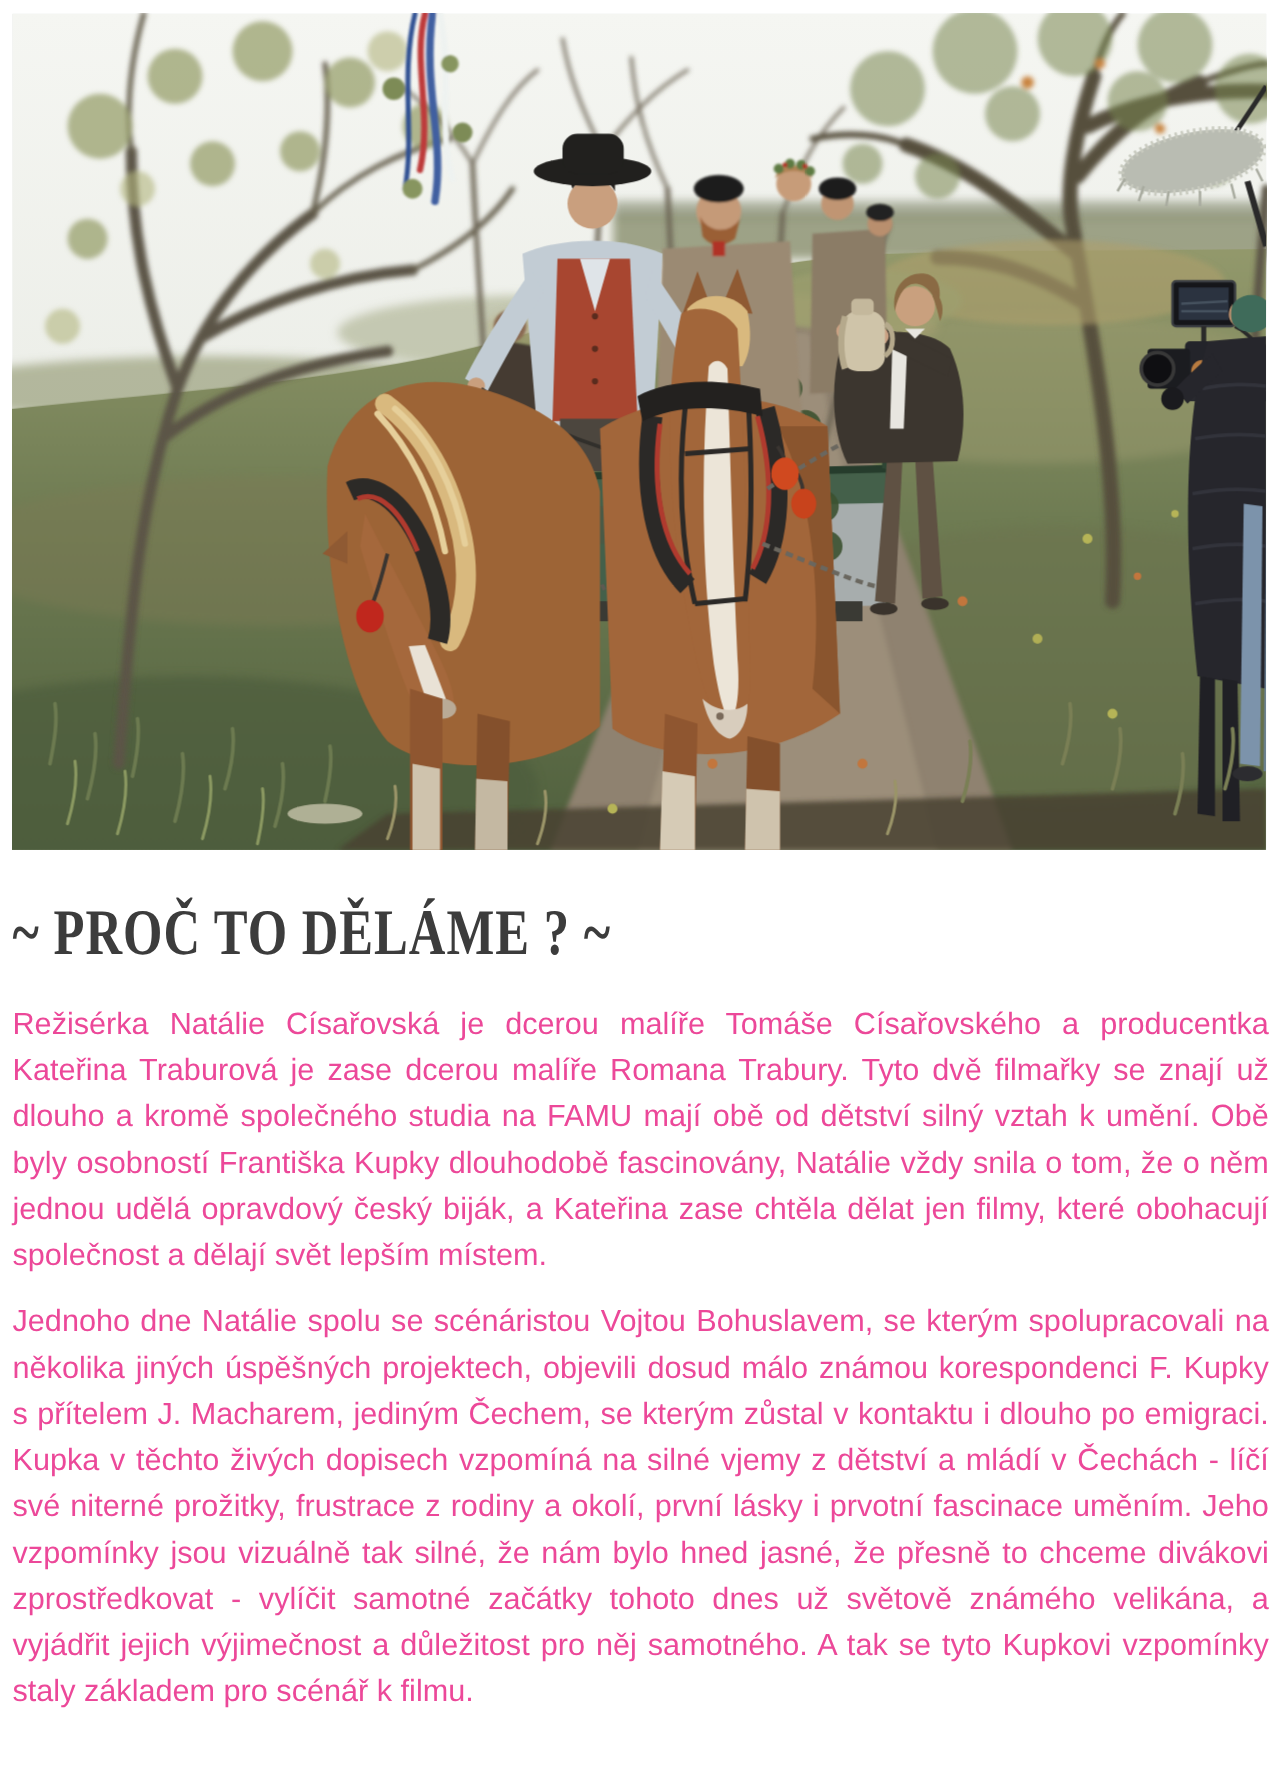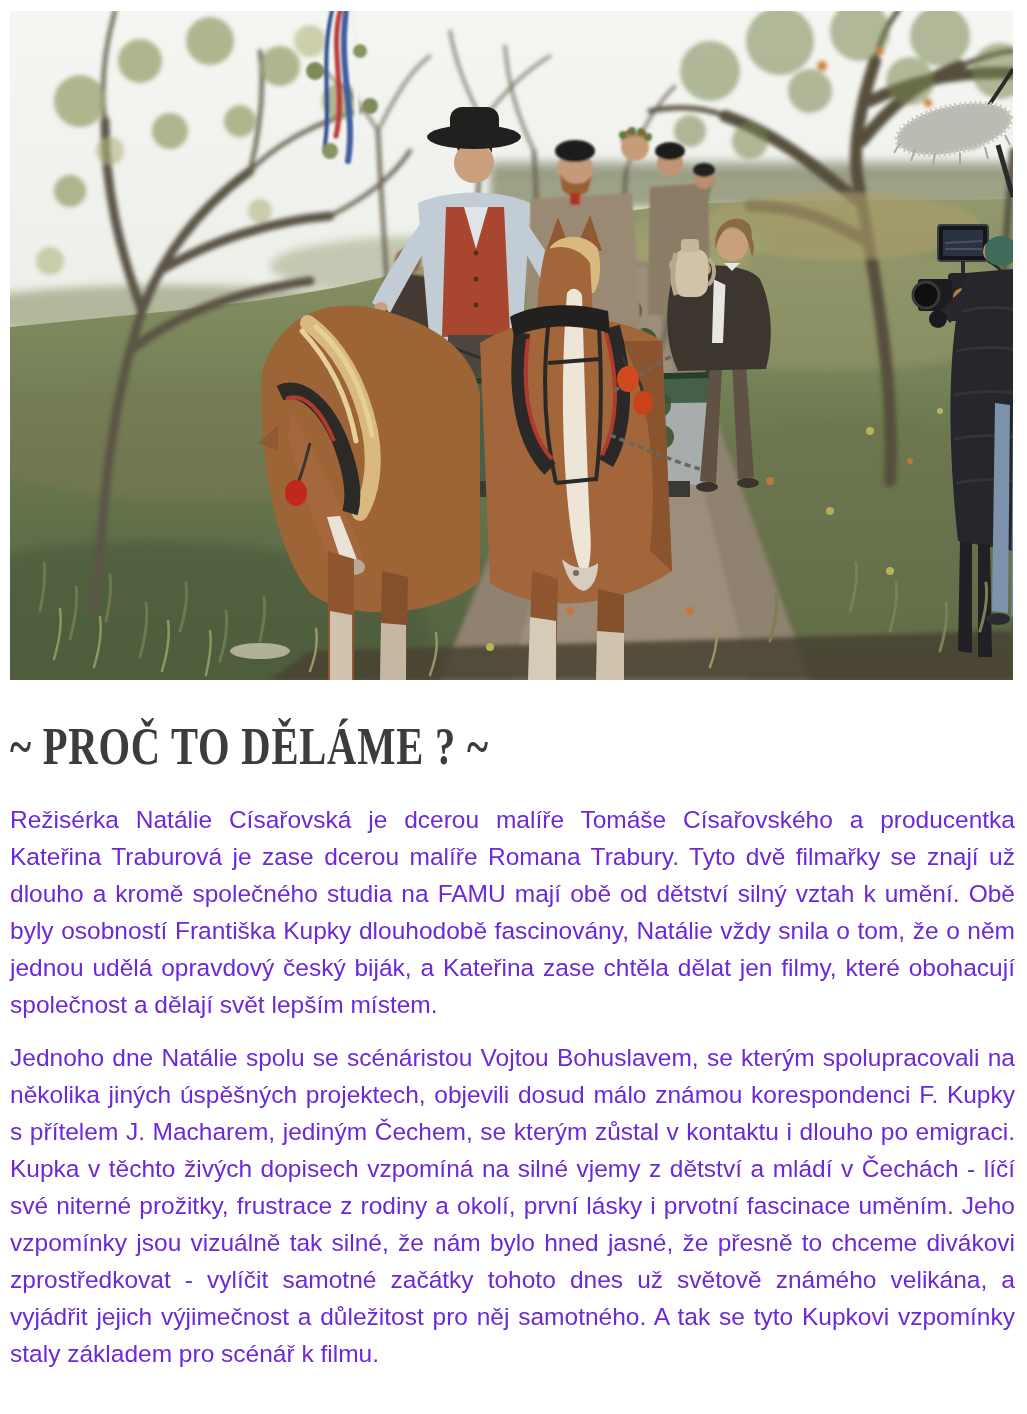--- a/index.html
+++ b/index.html
@@ -21,21 +21,21 @@
     font-size:52px;
     color:#3c3c3c;
     letter-spacing:1px;
     white-space:nowrap;
     transform:scaleX(0.78);
     transform-origin:left center;
     line-height:1.1;
   }
   .article-body{
     margin:26px 12px 0 10px;
-    color:#6d28d9;
+    color:#ec4899;
     font-size:24.5px;
     line-height:37px;
     text-align:justify;
   }
   .article-body p{margin:0 0 16px 0;}
 </style>
 </head>
 <body>
 
 <div class="page">

